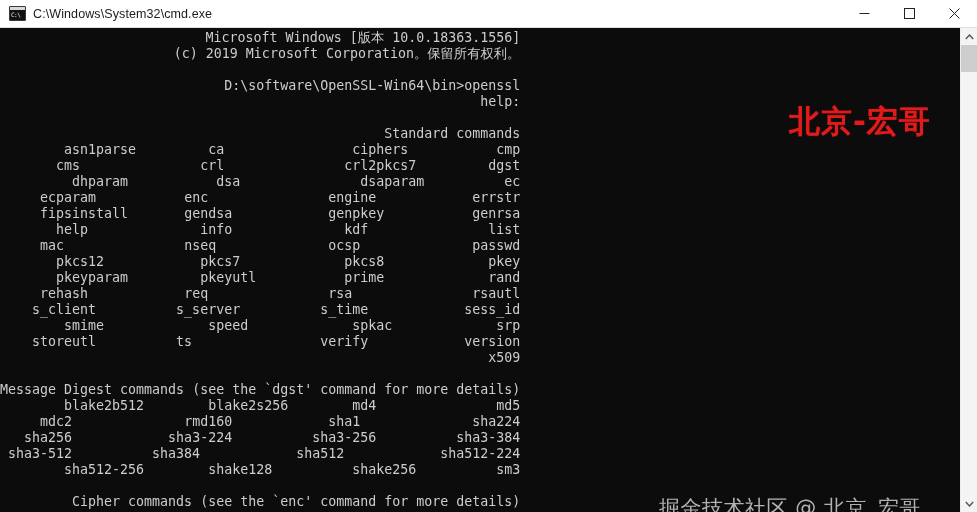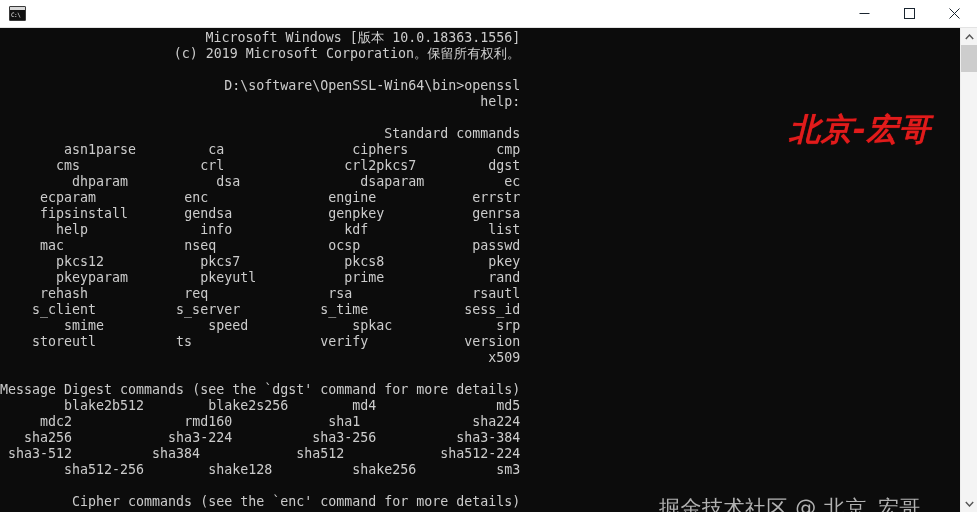--- a/index.html
+++ b/index.html
@@ -110,30 +110,29 @@
     color: #cccccc;
     white-space: pre;
     letter-spacing: 0px;
     text-align: right;
   }
 
   
   #watermark-red {
     position: absolute;
     left: 789px;
-    top: 82px;
+    top: 74px;
     font-family: "DejaVu Sans", sans-serif;
     font-size: 31px;
     line-height: 38px;
     font-weight: bold;
     color: #e11b1b;
     letter-spacing: 1px;
     white-space: nowrap;
     text-shadow: 0 0 1px #b01010;
-    font-style: italic;
   }
   #watermark-bottom {
     position: absolute;
     left: 659px;
     top: 465px;
     font-family: "DejaVu Sans", sans-serif;
     font-size: 21px;
     line-height: 30px;
     color: #c9c9c9;
     opacity: 0.88;
@@ -181,20 +180,21 @@
     background: #f4f4f4;
   }
 </style>
 </head>
 <body>
 
 <div id="window">
 
   <div id="titlebar">
     <div id="app-icon"></div>
+    <div id="title-text">C:\Windows\System32\cmd.exe</div>
 
     <div id="window-controls">
       <div class="win-btn">
         <svg width="11" height="11" viewBox="0 0 11 11" aria-hidden="true">
           <line x1="0.5" y1="5.5" x2="10.5" y2="5.5" stroke="#1a2530" stroke-width="1"></line>
         </svg>
       </div>
       <div class="win-btn">
         <svg width="11" height="11" viewBox="0 0 11 11" aria-hidden="true">
           <rect x="0.5" y="0.5" width="10" height="10" fill="none" stroke="#1a2530" stroke-width="1"></rect>

